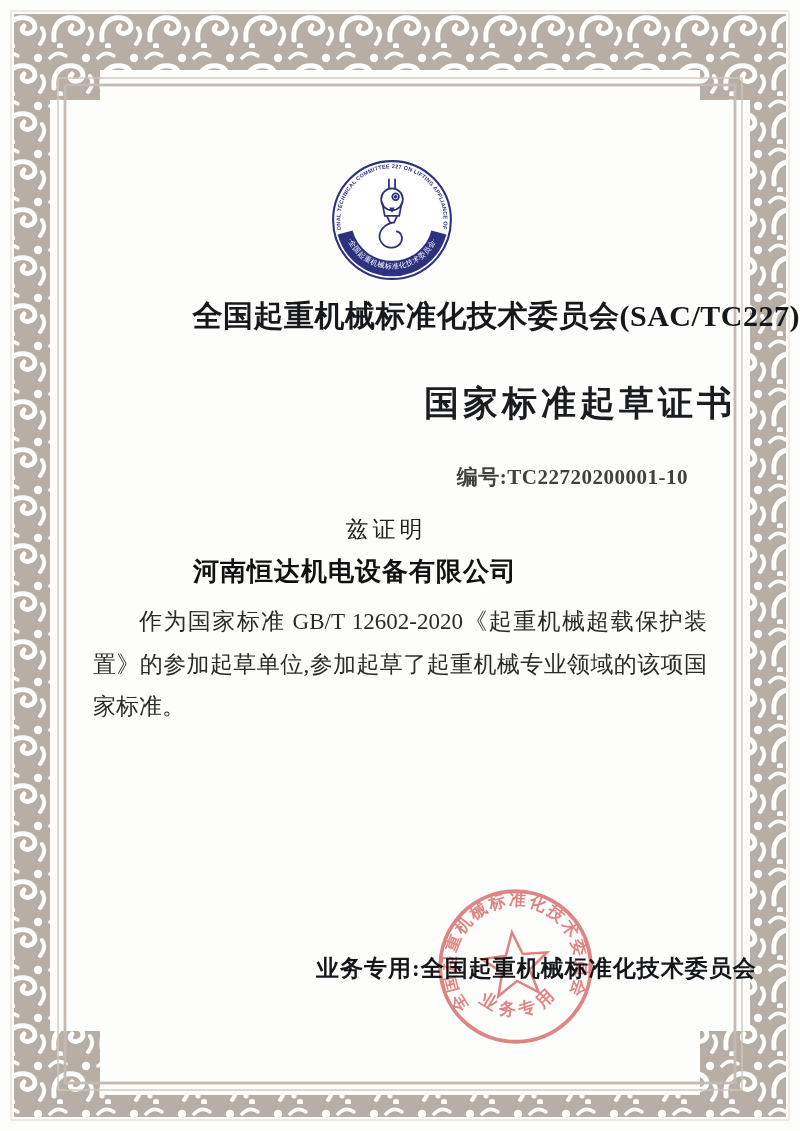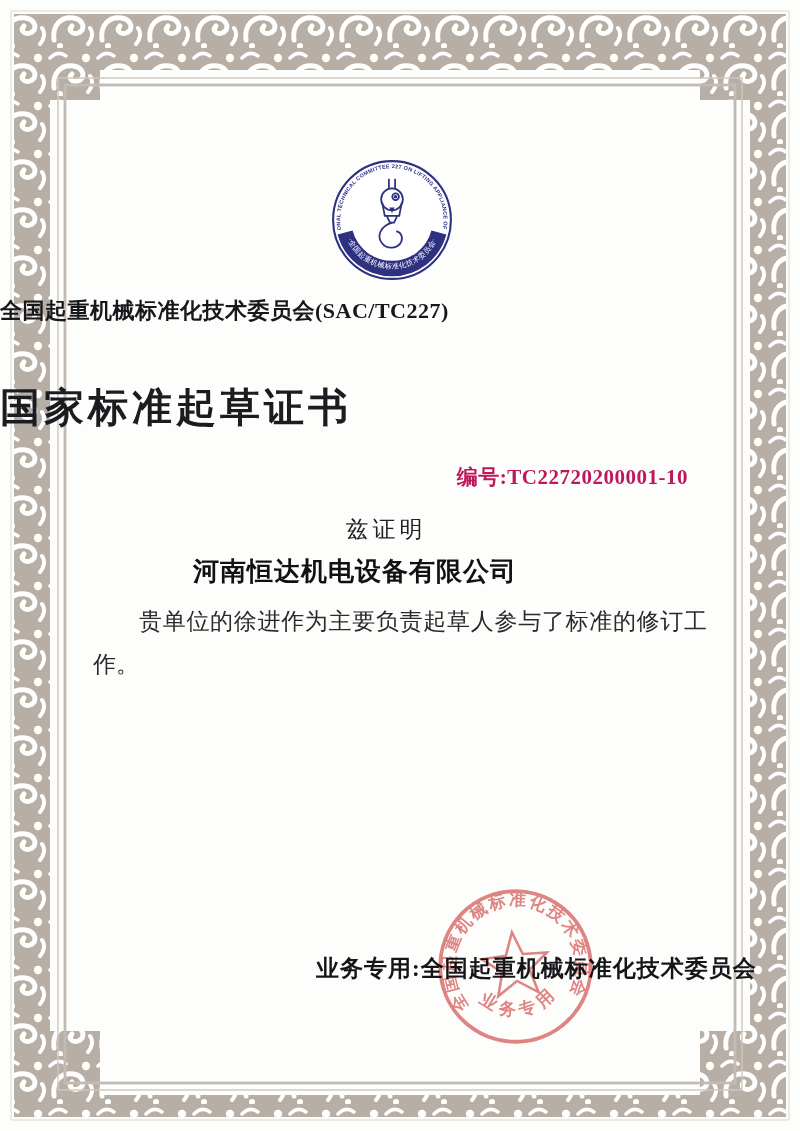--- a/index.html
+++ b/index.html
@@ -5,30 +5,30 @@
   html,body{margin:0;padding:0;background:#e9e6e2;}
   .page{
     position:relative; width:800px; height:1131px; margin:0 auto;
     background:#fdfdfb; overflow:hidden;
     font-family:"Liberation Serif","DejaVu Serif",serif;
     color:#1c1c1c;
   }
   .border-svg{position:absolute; left:0; top:0; width:800px; height:1131px;}
   .emblem{position:absolute; left:330px; top:158px; width:124px; height:124px;}
   .header-line{
-    position:absolute; left:0; top:296px; width:800px; text-align:left;
-    font-size:22px; font-weight:bold; letter-spacing:0.5px; color:#17181c;
+    position:absolute; left:0; top:296px; width:800px; text-align:right;
+    font-size:30px; font-weight:bold; letter-spacing:0.5px; color:#17181c;
   }
   .main-title{
-    position:absolute; left:0; top:380px; width:736px; text-align:left;
-    font-size:40px; font-weight:bold; letter-spacing:4px; color:#1b1c20;
+    position:absolute; left:0; top:380px; width:736px; text-align:right;
+    font-size:35px; font-weight:bold; letter-spacing:4px; color:#1b1c20;
   }
   .cert-no{
     position:absolute; top:463px; right:112px;
-    font-size:21px; font-weight:bold; letter-spacing:0.5px; color:#be185d;
+    font-size:21px; font-weight:bold; letter-spacing:0.5px; color:#404040;
   }
   .salutation{
     position:absolute; left:0; top:514px; width:800px; text-align:center;
     transform:translateX(-14px);
     font-size:23px; letter-spacing:4px; color:#222;
   }
   .company{
     position:absolute; left:0; top:554px; width:800px; text-align:center;
     transform:translateX(-45px);
     font-size:26px; font-weight:bold; letter-spacing:1px; color:#111;
@@ -111,21 +111,21 @@
 
   <div class="main-title">国家标准起草证书</div>
 
   <div class="cert-no"><span>编号:</span><span>TC22720200001-10</span></div>
 
   <div class="salutation">兹证明</div>
 
   <div class="company">河南恒达机电设备有限公司</div>
 
   <div class="body-text">
-    <p>贵单位的徐进作为主要负责起草人参与了标准的修订工作。</p>
+    <p>作为国家标准 GB/T 12602-2020《起重机械超载保护装置》的参加起草单位,参加起草了起重机械专业领域的该项国家标准。</p>
   </div>
 
   <div class="footer-block">
     <div><span>业务专用:</span><span>全国起重机械标准化技术委员会</span></div>
   </div>
 
   <svg class="stamp" viewBox="0 0 200 200" xmlns="http://www.w3.org/2000/svg" xmlns:xlink="http://www.w3.org/1999/xlink">
     <defs>
       <path id="sealRing" d="M53.3,132.7 A57,57 0 1 1 146.7,132.7" fill="none"></path>
       <path id="sealBottom" d="M55.9,116.4 A48,48 0 0 0 144.1,116.4" fill="none"></path>

